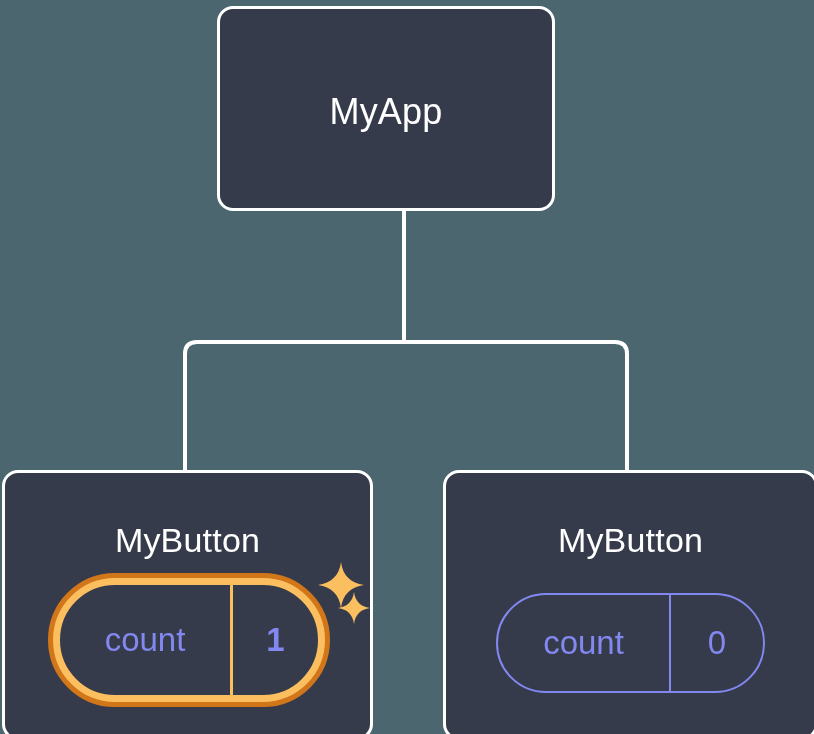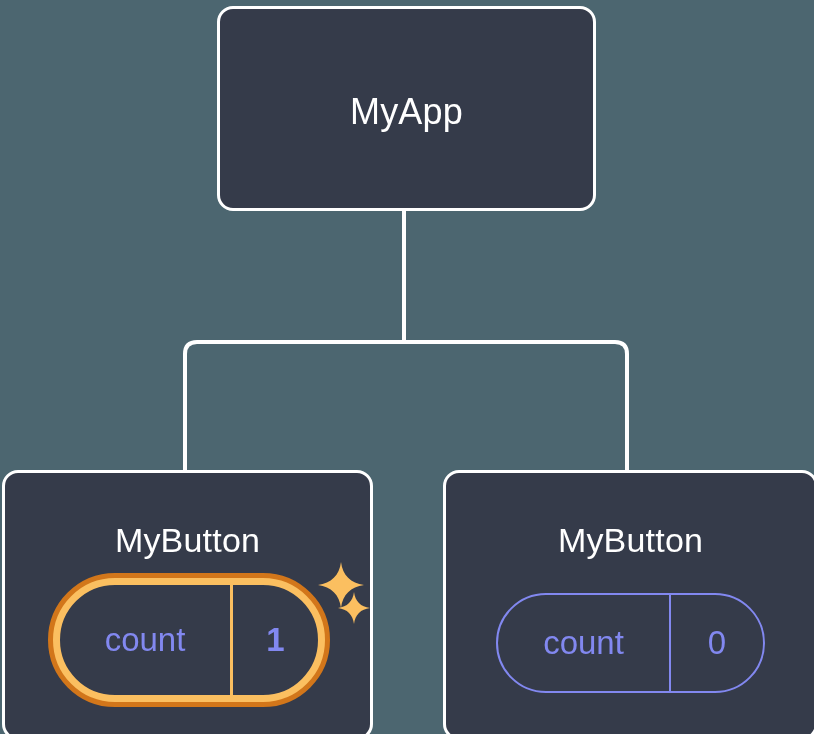--- a/index.html
+++ b/index.html
@@ -30,21 +30,21 @@
   .node {
     position: absolute;
     background: #353b4a;
     border: 3px solid #ffffff;
     border-radius: 16px;
     box-sizing: border-box;
   }
   .node-root {
     left: 217px;
     top: 6px;
-    width: 379px;
+    width: 338px;
     height: 205px;
   }
   .node-child-left {
     left: 2px;
     top: 470px;
     width: 371px;
     height: 270px;
   }
   .node-child-right {
     left: 443px;

